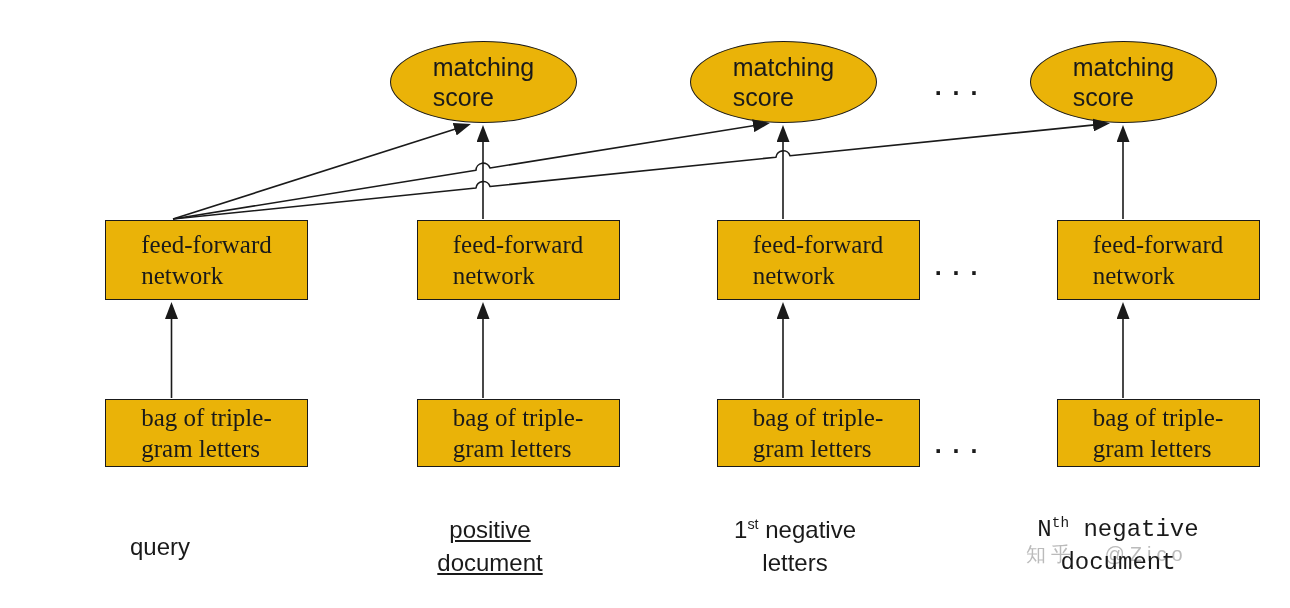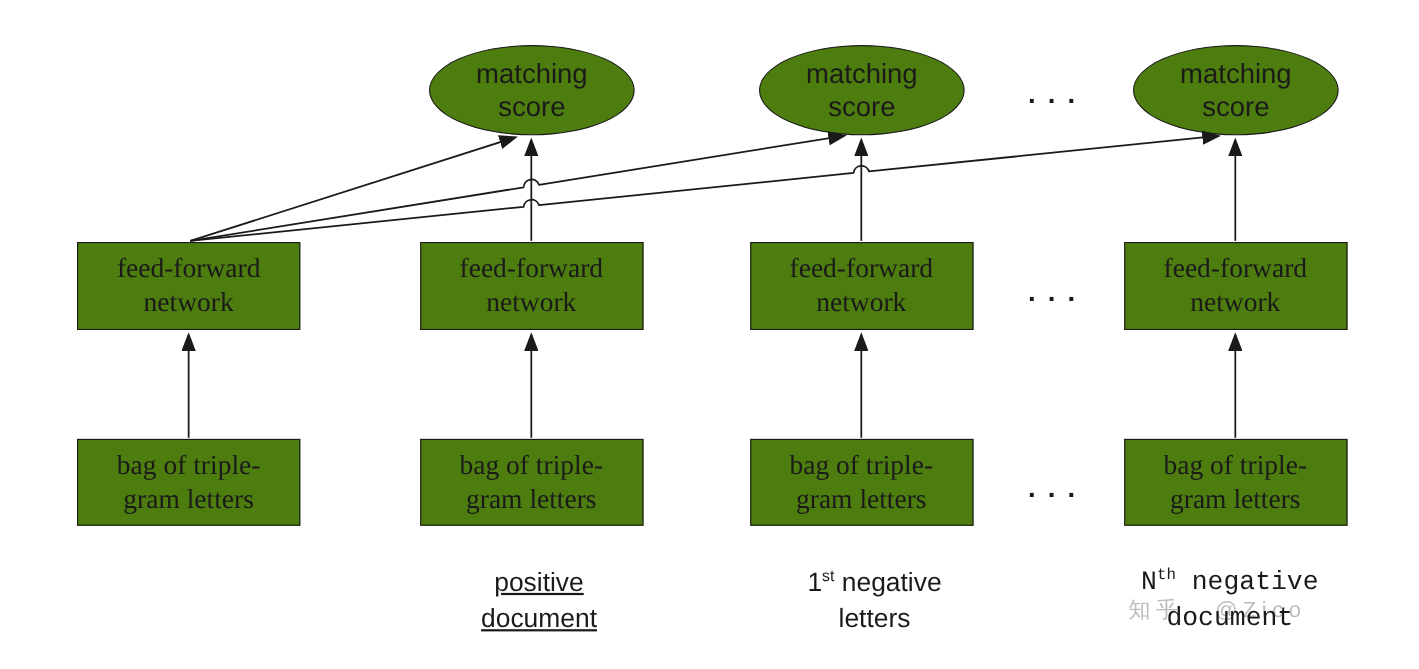--- a/index.html
+++ b/index.html
@@ -19,38 +19,39 @@
   .wires {
     position: absolute;
     left: 0;
     top: 0;
     pointer-events: none;
   }
   .node {
     position: absolute;
     box-sizing: border-box;
     border: 1.6px solid #1a1a1a;
-    background: #4d7c0f;
+    background: #eab308;
     display: flex;
     align-items: center;
     justify-content: center;
-    text-align: center;
+    text-align: left;
   }
   .node .txt {
     white-space: pre-line;
   }
   .rect {
     width: 203px;
     height: 80px;
     font-family: "Liberation Serif", serif;
     font-size: 25px;
     line-height: 1.24;
+    margin-left: 35px;
   }
   .rect.bag {
-    height: 79px;
+    height: 68px;
   }
   .ellipse {
     width: 187px;
     height: 82px;
     border-radius: 50%;
     font-size: 25px;
     line-height: 1.22;
   }
   .col-label {
     position: absolute;
@@ -168,20 +169,23 @@
       <path d="M173,219 L468,125" marker-end="url(#ah)"></path>
       <path d="M173,219 L476,170.3 A7.2,7.2 0 0 1 490,168.0 L767,123.5" marker-end="url(#ah)"></path>
       <path d="M173,219 L476,188.0 A7.2,7.2 0 0 1 490,186.5 L776,157.2 A7.2,7.2 0 0 1 790,155.8 L1107,123.6" marker-end="url(#ah)"></path>
     </g>
   </svg>
 
   <div class="dots" style="left:922px; top:70px;">. . .</div>
   <div class="dots" style="left:922px; top:250px;">. . .</div>
   <div class="dots" style="left:922px; top:428px;">. . .</div>
 
+  <div class="col-label" style="left:10px;">
+    <span class="label-text"><span>query</span><sup></sup><span></span></span>
+  </div>
   <div class="col-label" style="left:340px;text-decoration:underline;">
     <span class="label-text"><span>positive
 document</span><sup></sup><span></span></span>
   </div>
   <div class="col-label" style="left:645px;">
     <span class="label-text"><span>1</span><sup>st</sup><span> negative
 letters</span></span>
   </div>
   <div class="col-label" style="left:968px;font-family:Liberation Mono, monospace;">
     <span class="label-text"><span>N</span><sup>th</sup><span> negative

